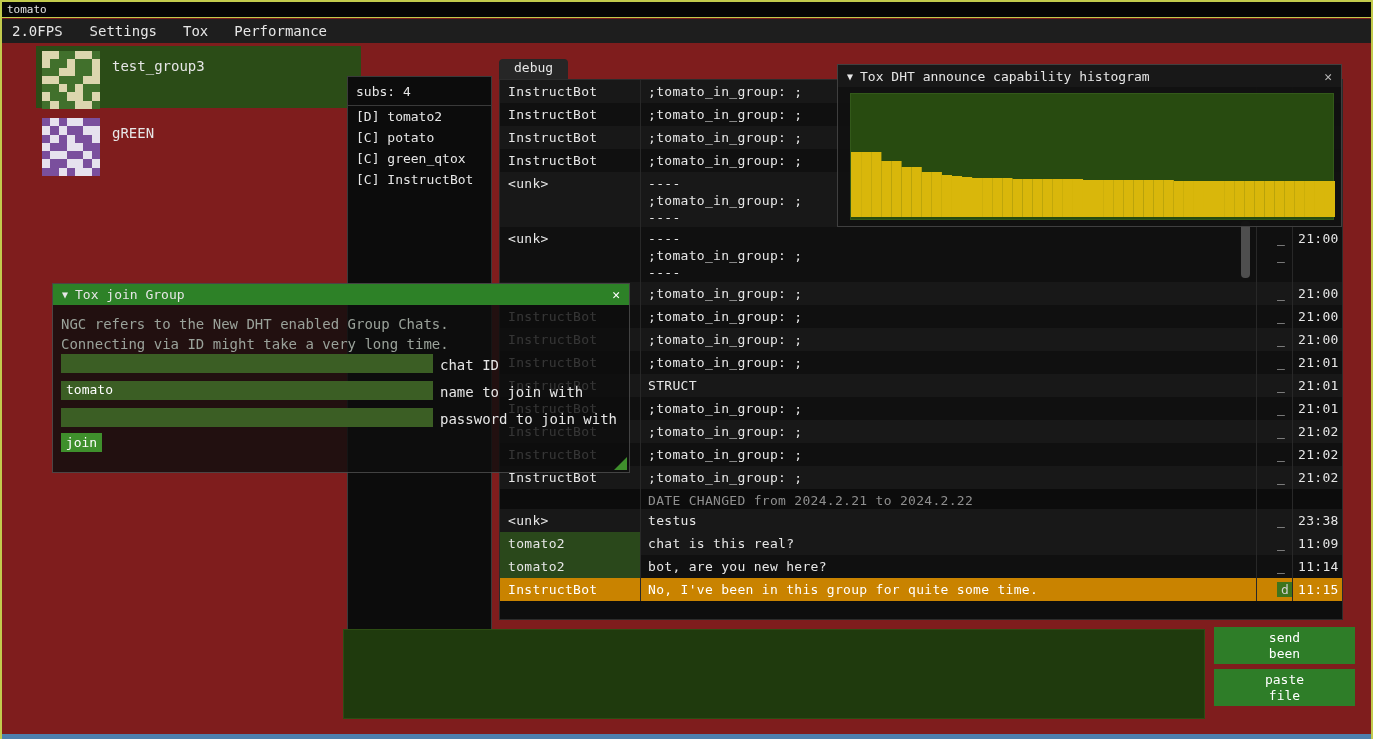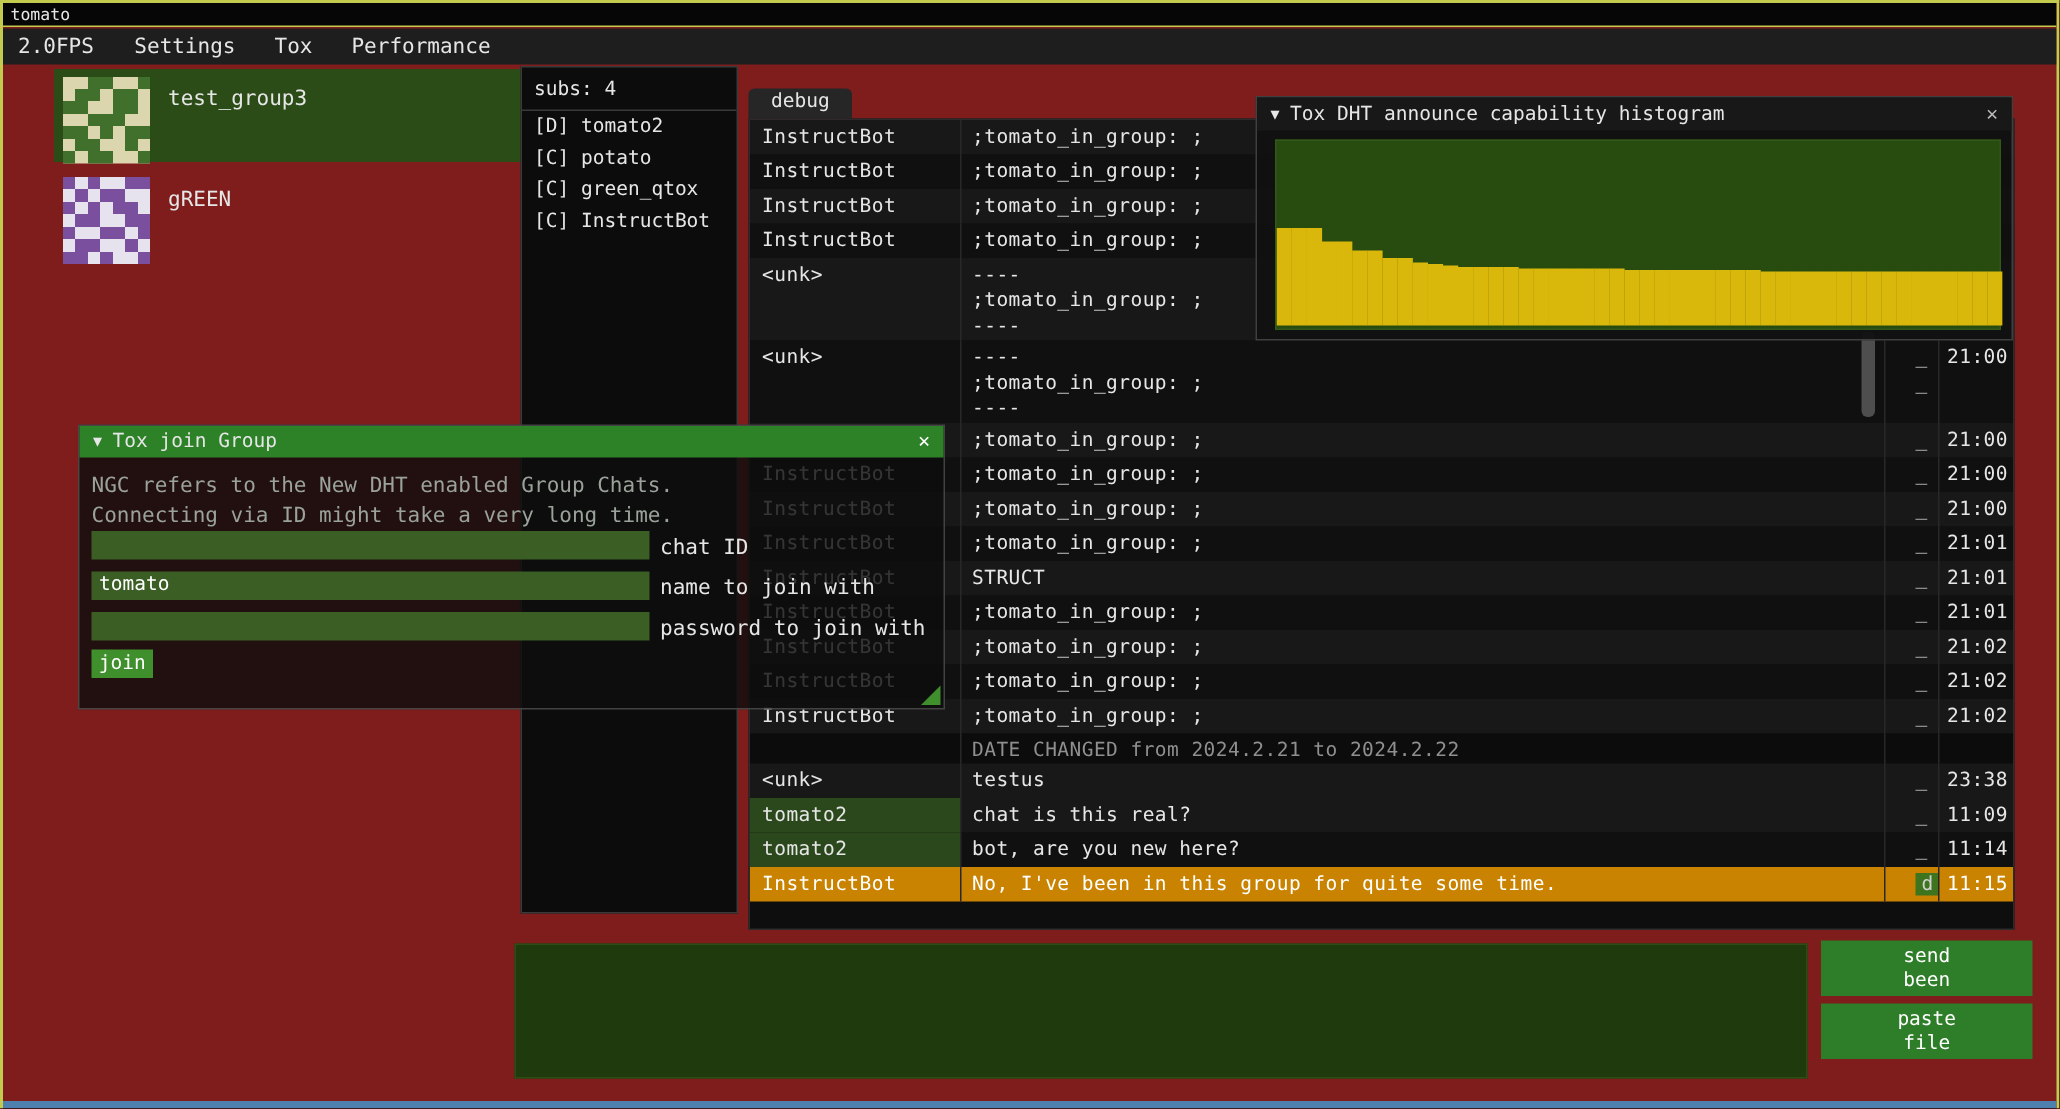--- a/index.html
+++ b/index.html
@@ -17,21 +17,21 @@
     display:flex; align-items:center; font-size:14px; }
   .fps { padding:0 14px 0 10px; }
   .menu-items { display:flex; height:100%; }
   .menu-item { padding:0 13px; display:flex; align-items:center; cursor:default; }
   
   .group-item { position:absolute; left:8px; width:325px; height:62px; display:flex; padding:5px 6px;margin-left:26px; }
   .group-item.selected { background:#2b4c17; }
   .avatar { width:58px; height:58px; flex:none; }
   .group-label { margin-left:12px; margin-top:7px; font-size:14px; }
   
-  .subs-panel { position:absolute; left:345px; top:42px; width:145px; height:565px;
+  .subs-panel { position:absolute; left:345px; top:74px; width:145px; height:565px;
     border:1px solid #3a3a3a; background:#0c0c0c; font-size:13px; }
   .subs-header { padding:7px 8px 6px; }
   .subs-sep { height:1px; background:#3a3a3a; }
   .member { padding:2px 8px; line-height:17px; }
   
   .chat { position:absolute; left:497px; top:57px; width:844px; height:561px; }
   .tabbar { height:20px; display:flex; }
   .tab { background:#262626; padding:1px 15px 0; font-size:13px; border-radius:4px 4px 0 0; }
   .table { position:absolute; left:0; top:20px; width:844px; height:541px;
     background:#0e0e0e; border:1px solid #2c2c2c; overflow:hidden; }

